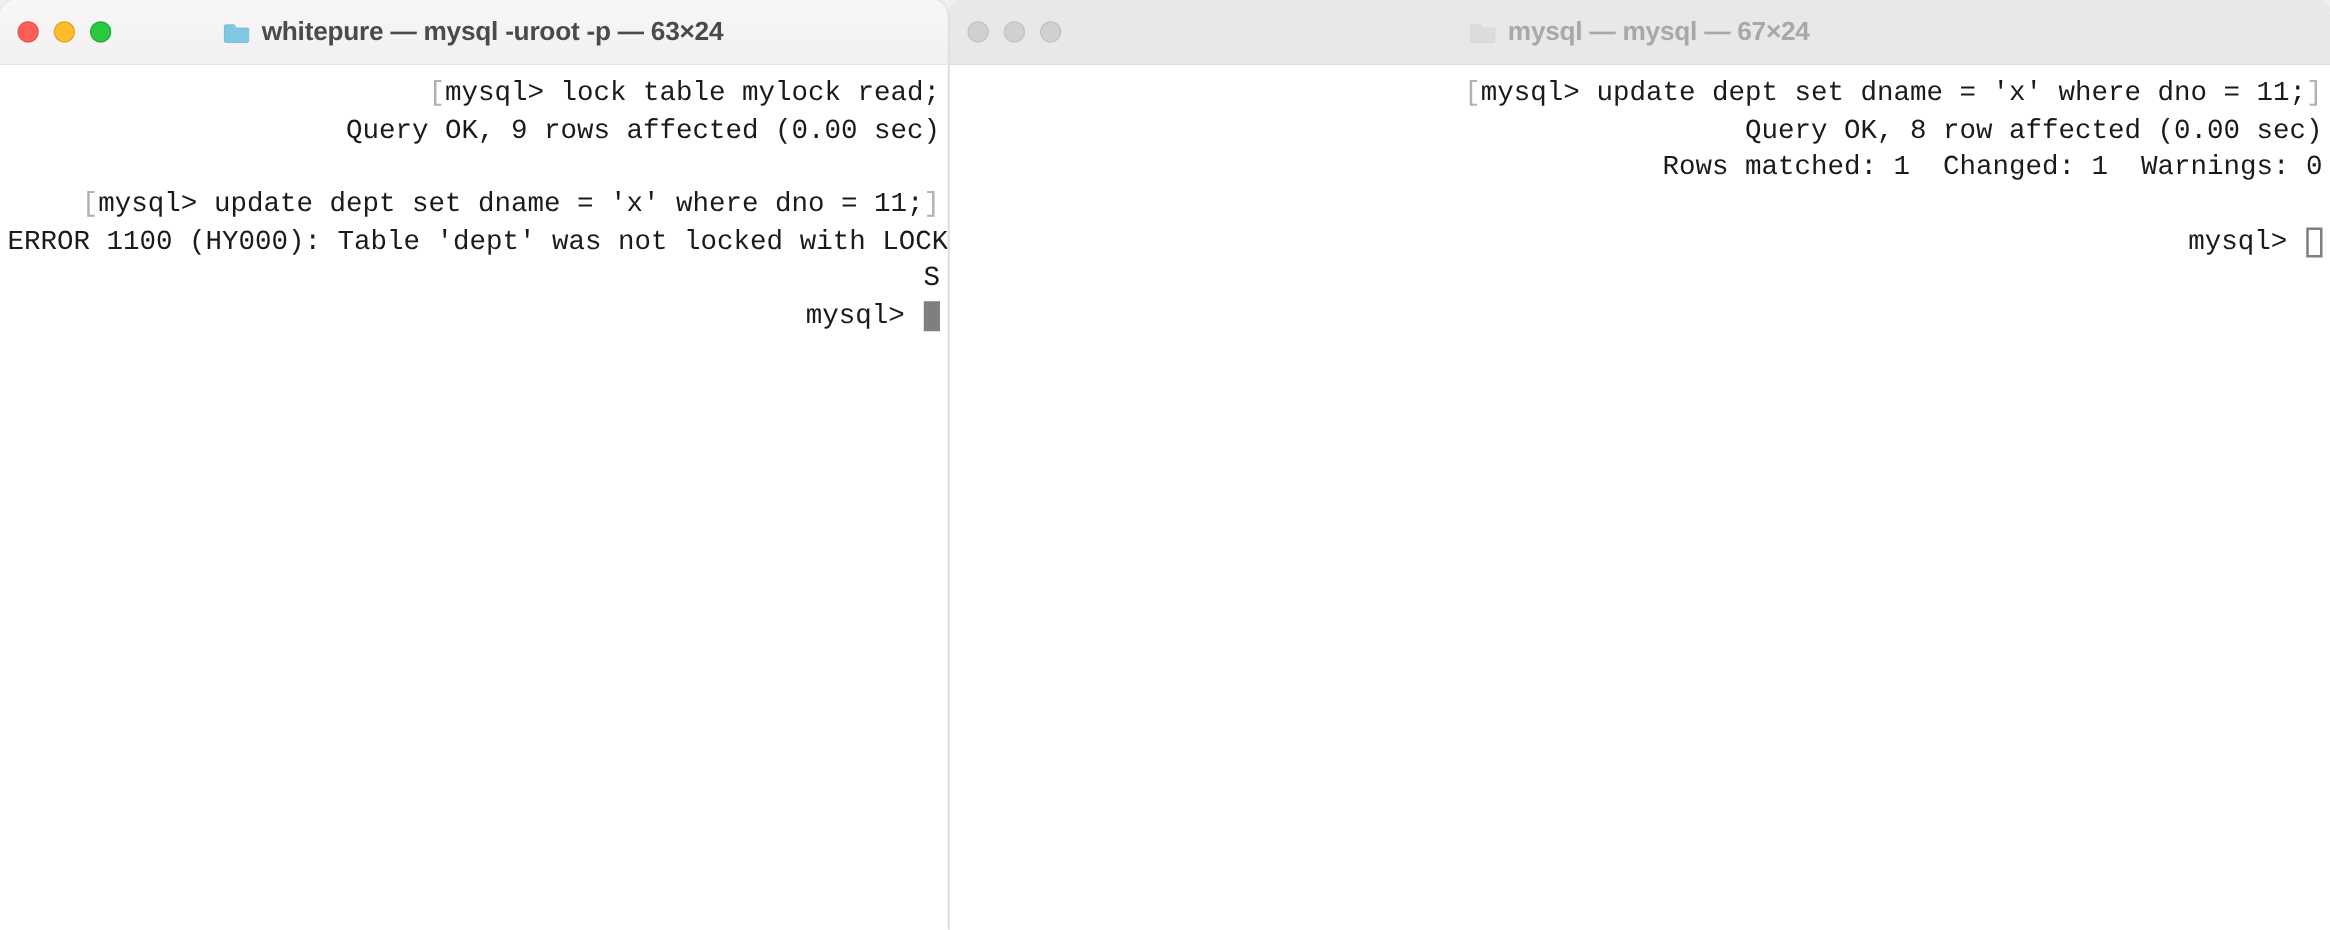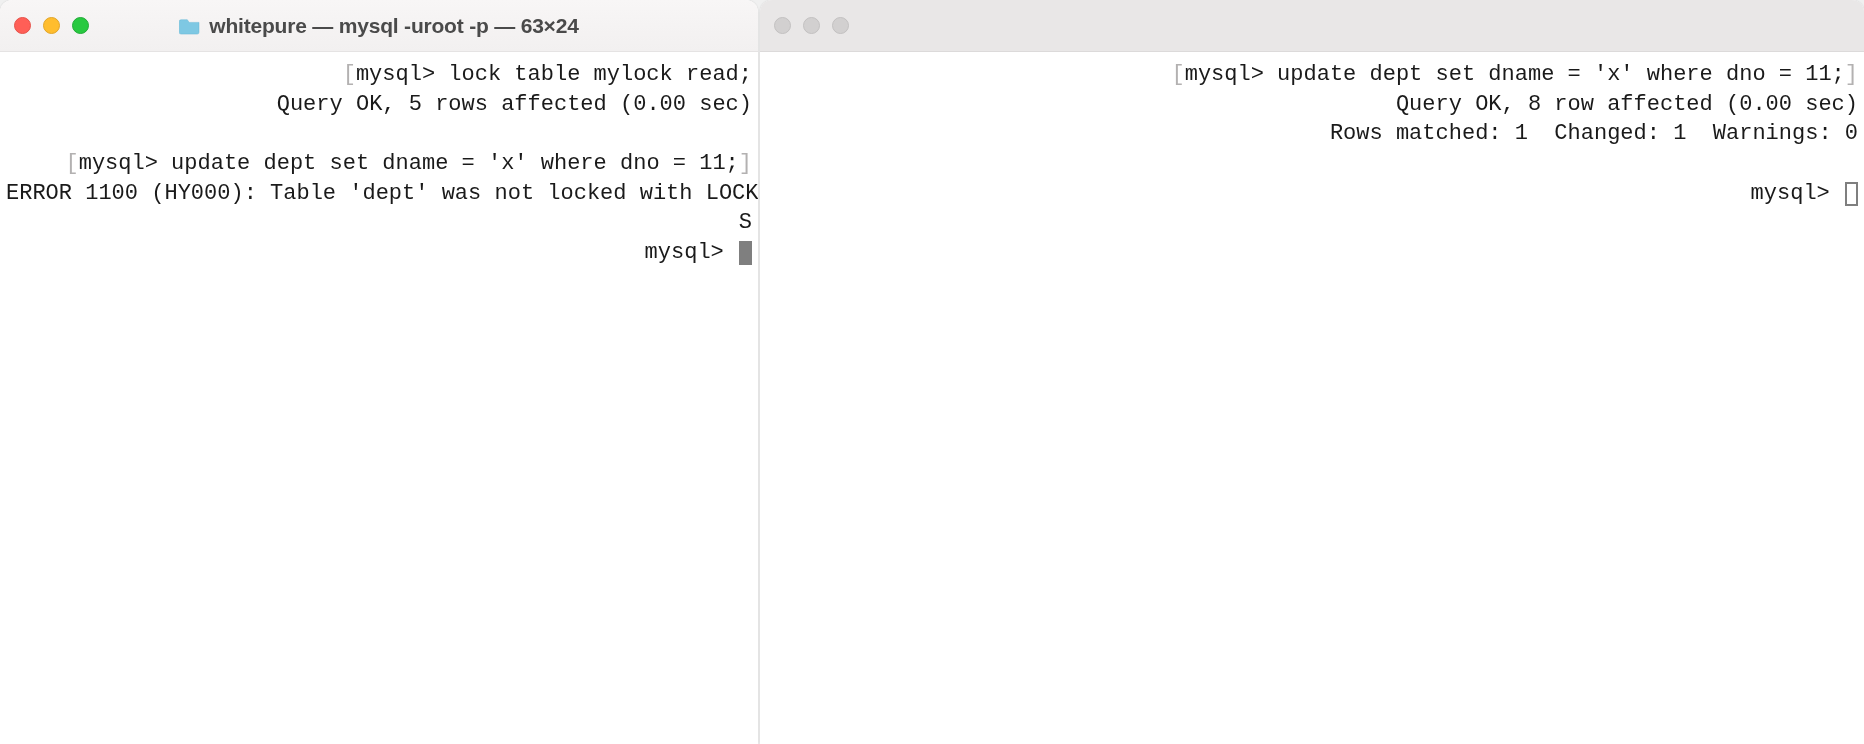--- a/index.html
+++ b/index.html
@@ -126,34 +126,42 @@
     <div class="title-center">
       <span class="folder-icon">
         <svg viewBox="0 0 24 20" width="22" height="18">
           <path d="M2 3 h7 l2 3 h11 v11 a2 2 0 0 1 -2 2 h-18 a2 2 0 0 1 -2 -2 v-12 a2 2 0 0 1 2 -2 z" fill="#7ec8e3" stroke="#5fb3d4" stroke-width="0.5"></path>
         </svg>
       </span>
       <span class="title-text">whitepure — mysql -uroot -p — 63×24</span>
     </div>
   </div>
   <div class="terminal-body"><span class="bracket">[</span><span>mysql&gt; lock table mylock read;</span>
-<span>Query OK, 5 rows affected (0.00 sec)</span>
+<span>Query OK, 9 rows affected (0.00 sec)</span>
 <span></span>
 <span class="bracket">[</span><span>mysql&gt; update dept set dname = 'x' where dno = 11;</span><span class="bracket">]</span>
 <span>ERROR 1100 (HY000): Table 'dept' was not locked with LOCK TABLE</span>
 <span>S</span>
 <span>mysql&gt; </span><span class="cursor-block"></span></div>
 </div>
 
 <div class="terminal-window window-right">
   <div class="titlebar inactive">
     <div class="traffic-lights">
       <div class="traffic-dot dot-grey"></div>
       <div class="traffic-dot dot-grey"></div>
       <div class="traffic-dot dot-grey"></div>
     </div>
+    <div class="title-center">
+      <span class="folder-icon inactive">
+        <svg viewBox="0 0 24 20" width="22" height="18">
+          <path d="M2 3 h7 l2 3 h11 v11 a2 2 0 0 1 -2 2 h-18 a2 2 0 0 1 -2 -2 v-12 a2 2 0 0 1 2 -2 z" fill="#cfcdcd" stroke="#b9b7b7" stroke-width="0.5"></path>
+        </svg>
+      </span>
+      <span class="title-text inactive">mysql — mysql — 67×24</span>
+    </div>
   </div>
   <div class="terminal-body"><span class="bracket">[</span><span>mysql&gt; update dept set dname = 'x' where dno = 11;</span><span class="bracket">]</span>
 <span>Query OK, 8 row affected (0.00 sec)</span>
 <span>Rows matched: 1  Changed: 1  Warnings: 0</span>
 <span></span>
 <span>mysql&gt; </span><span class="cursor-outline"></span></div>
 </div>
 
 </body></html>

